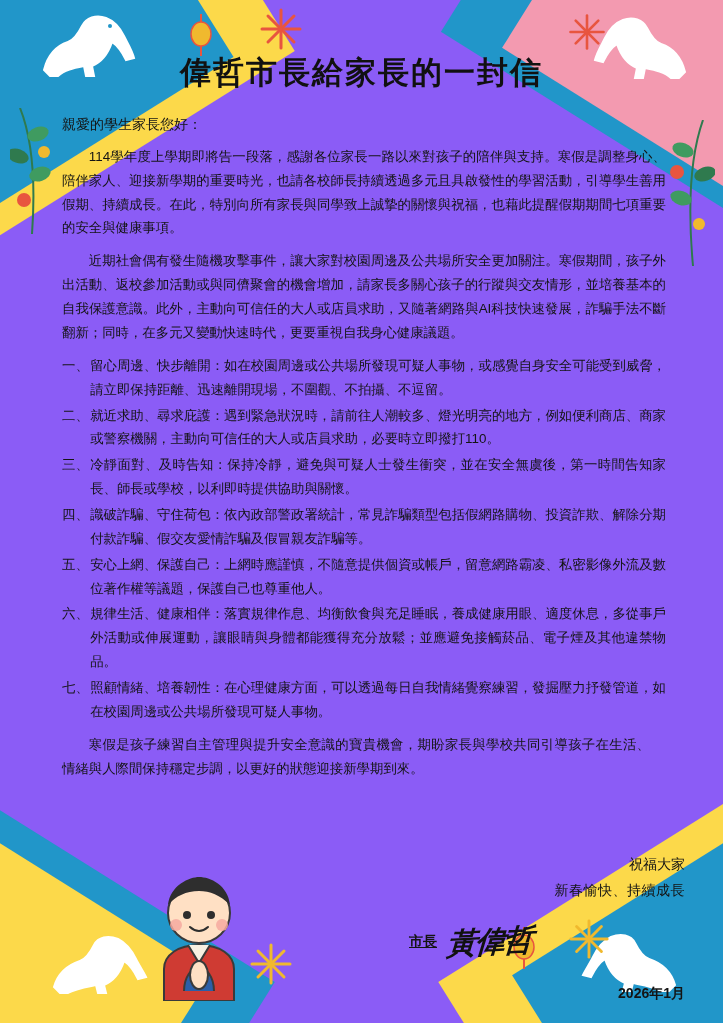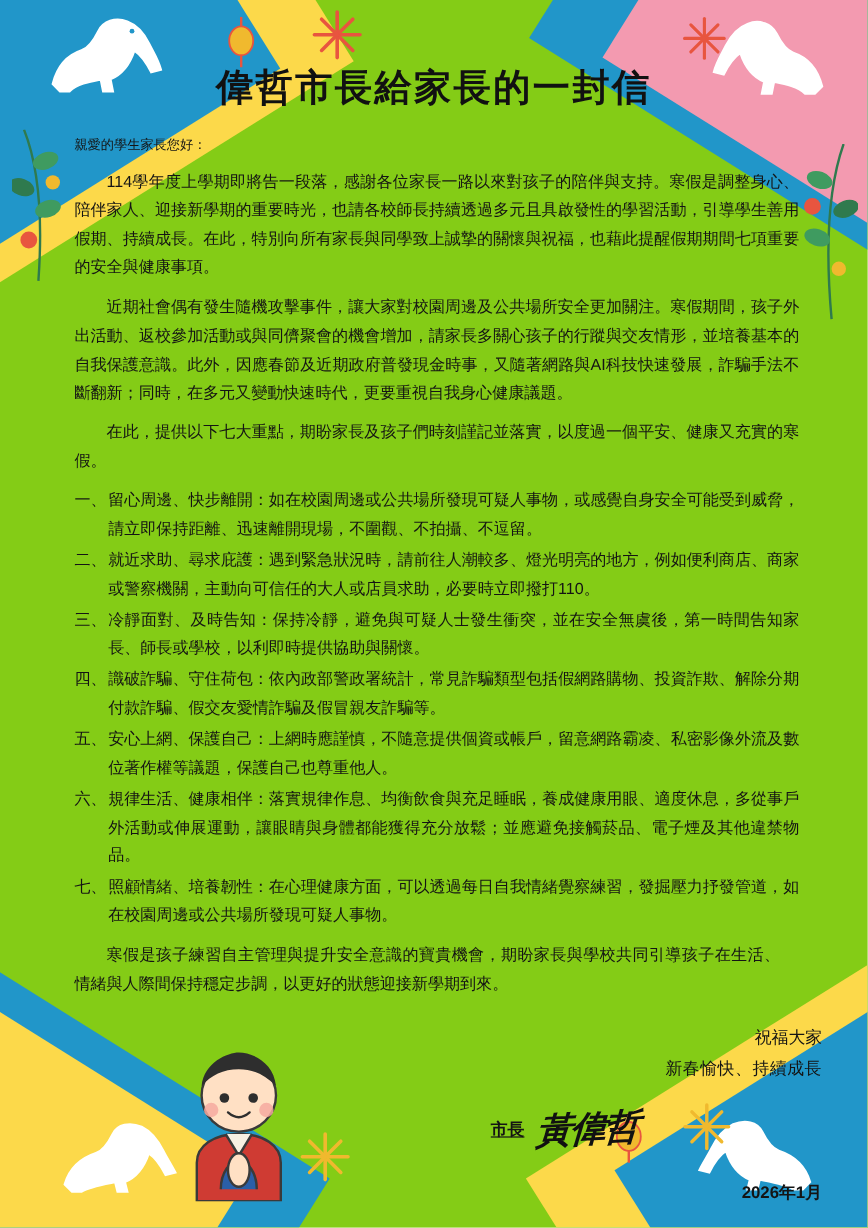--- a/index.html
+++ b/index.html
@@ -4,21 +4,21 @@
 <style>
   * { box-sizing: border-box; }
   html, body {
     margin: 0; padding: 0;
     width: 723px; height: 1023px;
     font-family: "Liberation Sans", "DejaVu Sans", sans-serif;
   }
   #page {
     position: relative;
     width: 723px; height: 1023px;
-    background: #84cc16;
+    background: #8b5cf6;
     overflow: hidden;
   }
 
   
   .corner {
     position: absolute;
     pointer-events: none;
   }
   .tl-yellow {
     top: -140px; left: -190px;
@@ -98,21 +98,21 @@
     left: 62px;
     width: 604px;
     font-size: 13.4px;
     line-height: 1.78;
     color: #141414;
     text-align: justify;
   }
 
   .salutation {
     margin: 0 0 8px 0;
-    font-size: 11px;
+    font-size: 14px;
   }
 
   p.para {
     margin: 0 0 9px 0;
     text-indent: 2em;
   }
 
   .list {
     margin: 0;
     padding: 0;
@@ -323,22 +323,21 @@
 
   <div class="content">
 
     <div class="title">偉哲市長給家長的一封信</div>
 
     <div class="body-block">
 
       <p class="salutation">親愛的學生家長您好：</p>
 
       <p class="para">114學年度上學期即將告一段落，感謝各位家長一路以來對孩子的陪伴與支持。寒假是調整身心、陪伴家人、迎接新學期的重要時光，也請各校師長持續透過多元且具啟發性的學習活動，引導學生善用假期、持續成長。在此，特別向所有家長與同學致上誠摯的關懷與祝福，也藉此提醒假期期間七項重要的安全與健康事項。</p>
-      <p class="para">近期社會偶有發生隨機攻擊事件，讓大家對校園周邊及公共場所安全更加關注。寒假期間，孩子外出活動、返校參加活動或與同儕聚會的機會增加，請家長多關心孩子的行蹤與交友情形，並培養基本的自我保護意識。此外，因應春節及近期政府普發現金時事，又隨著網路與AI科技快速發展，詐騙手法不斷翻新；同時，在多元又變動快速時代，更要重視自我身心健康議題。</p>
-      <p class="para">在此，提供以下七大重點，期盼家長及孩子們時刻謹記並落實，以度過一個平安、健康又充實的寒假。</p>
+      <p class="para">近期社會偶有發生隨機攻擊事件，讓大家對校園周邊及公共場所安全更加關注。寒假期間，孩子外出活動、返校參加活動或與同儕聚會的機會增加，請家長多關心孩子的行蹤與交友情形，並培養基本的自我保護意識。此外，主動向可信任的大人或店員求助，又隨著網路與AI科技快速發展，詐騙手法不斷翻新；同時，在多元又變動快速時代，更要重視自我身心健康議題。</p>
 
       <ul class="list">
         <li>
           <span class="num">一、</span>
           <span class="txt">留心周邊、快步離開：如在校園周邊或公共場所發現可疑人事物，或感覺自身安全可能受到威脅，請立即保持距離、迅速離開現場，不圍觀、不拍攝、不逗留。</span>
         </li>
         <li>
           <span class="num">二、</span>
           <span class="txt">就近求助、尋求庇護：遇到緊急狀況時，請前往人潮較多、燈光明亮的地方，例如便利商店、商家或警察機關，主動向可信任的大人或店員求助，必要時立即撥打110。</span>
         </li>

